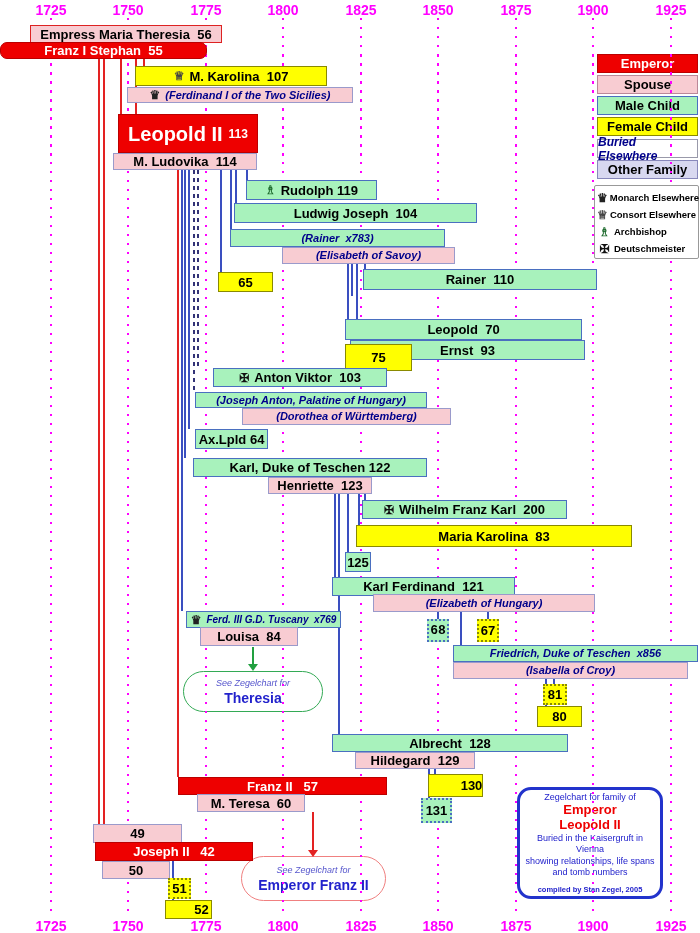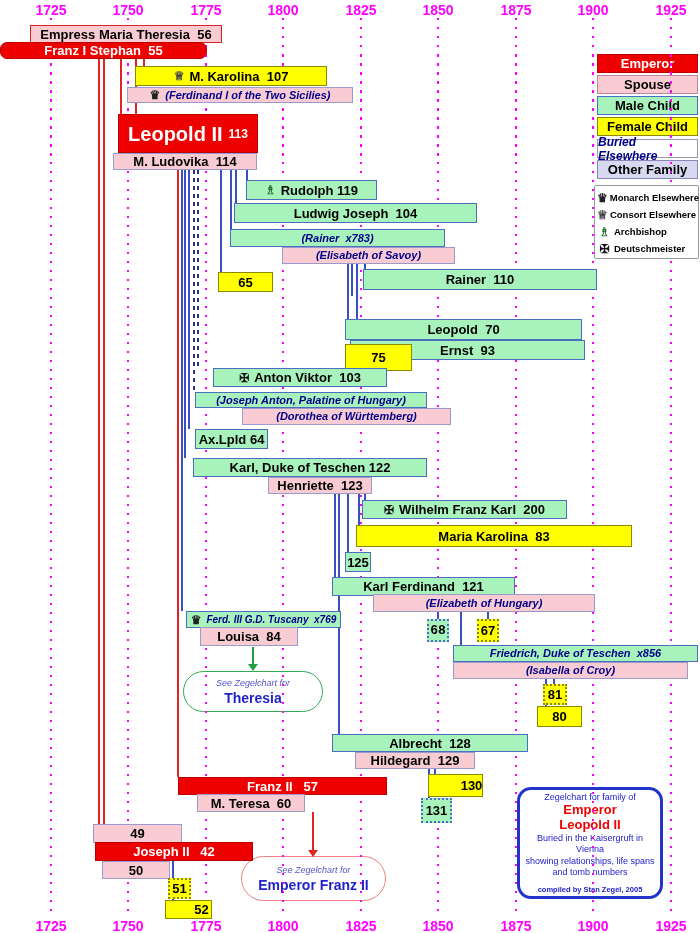--- a/index.html
+++ b/index.html
@@ -188,21 +188,21 @@
     <div class="bar male" style="left: 332px; top: 577px; width: 183px; height: 19px;"><span>Karl Ferdinand  121</span></div>
     <div class="bar spouse italic" style="left: 373px; top: 594px; width: 222px; height: 18px;"><span>(Elizabeth of Hungary)</span></div>
     <div class="bar male italic small" style="left: 186px; top: 611px; width: 155px; height: 17px;"><span class="bar-icon icon-monarch">♛</span><span>Ferd. III G.D. Tuscany  x769</span></div>
     <div class="bar spouse" style="left: 200px; top: 627px; width: 98px; height: 19px;"><span>Louisa  84</span></div>
     <div class="bar male dashed" style="left: 427px; top: 619px; width: 22px; height: 23px; font-family: Liberation Mono, monospace;"><span>68</span></div>
     <div class="bar female dashed" style="left: 477px; top: 619px; width: 22px; height: 23px;"><span>67</span></div>
     <div class="bar male italic" style="left: 453px; top: 645px; width: 245px; height: 17px;"><span>Friedrich, Duke of Teschen  x856</span></div>
     <div class="bar spouse italic" style="left: 453px; top: 662px; width: 235px; height: 17px;"><span>(Isabella of Croy)</span></div>
     <div class="bar female dashed" style="left: 543px; top: 684px; width: 24px; height: 21px;"><span>81</span></div>
     <div class="bar female" style="left: 537px; top: 706px; width: 45px; height: 21px;"><span>80</span></div>
-    <div class="bar male" style="left: 332px; top: 734px; width: 196px; height: 18px;"><span>Albrecht  128</span></div>
+    <div class="bar male" style="left: 332px; top: 734px; width: 236px; height: 18px;"><span>Albrecht  128</span></div>
     <div class="bar spouse" style="left: 355px; top: 752px; width: 120px; height: 17px;"><span>Hildegard  129</span></div>
     <div class="bar emperor" style="left: 178px; top: 777px; width: 209px; height: 18px;"><span>Franz II   57</span></div>
     <div class="bar spouse" style="left: 197px; top: 794px; width: 108px; height: 18px;"><span>M. Teresa  60</span></div>
     <div class="bar female" style="left: 428px; top: 774px; width: 55px; height: 23px; padding-left: 32px;"><span>130</span></div>
     <div class="bar male dashed" style="left: 421px; top: 798px; width: 31px; height: 25px;"><span>131</span></div>
     <div class="bar spouse" style="left: 93px; top: 824px; width: 89px; height: 19px;"><span>49</span></div>
     <div class="bar emperor" style="left: 95px; top: 842px; width: 158px; height: 19px;"><span>Joseph II   42</span></div>
     <div class="bar spouse" style="left: 102px; top: 861px; width: 68px; height: 18px;"><span>50</span></div>
     <div class="bar female dashed" style="left: 168px; top: 878px; width: 23px; height: 21px;"><span>51</span></div>
     <div class="bar female" style="left: 165px; top: 900px; width: 47px; height: 19px; padding-left: 26px;"><span>52</span></div>

